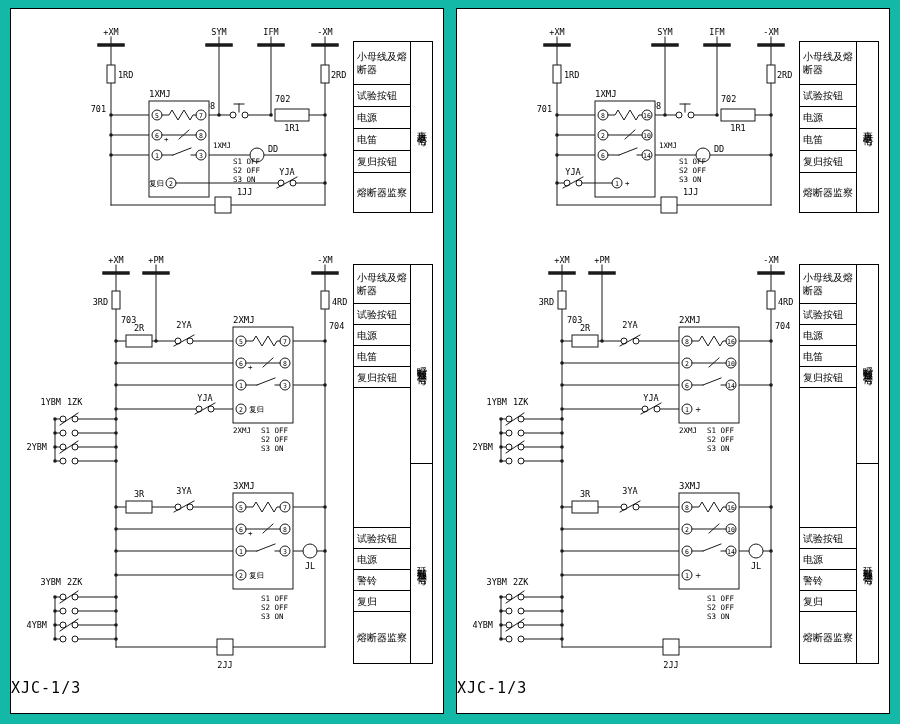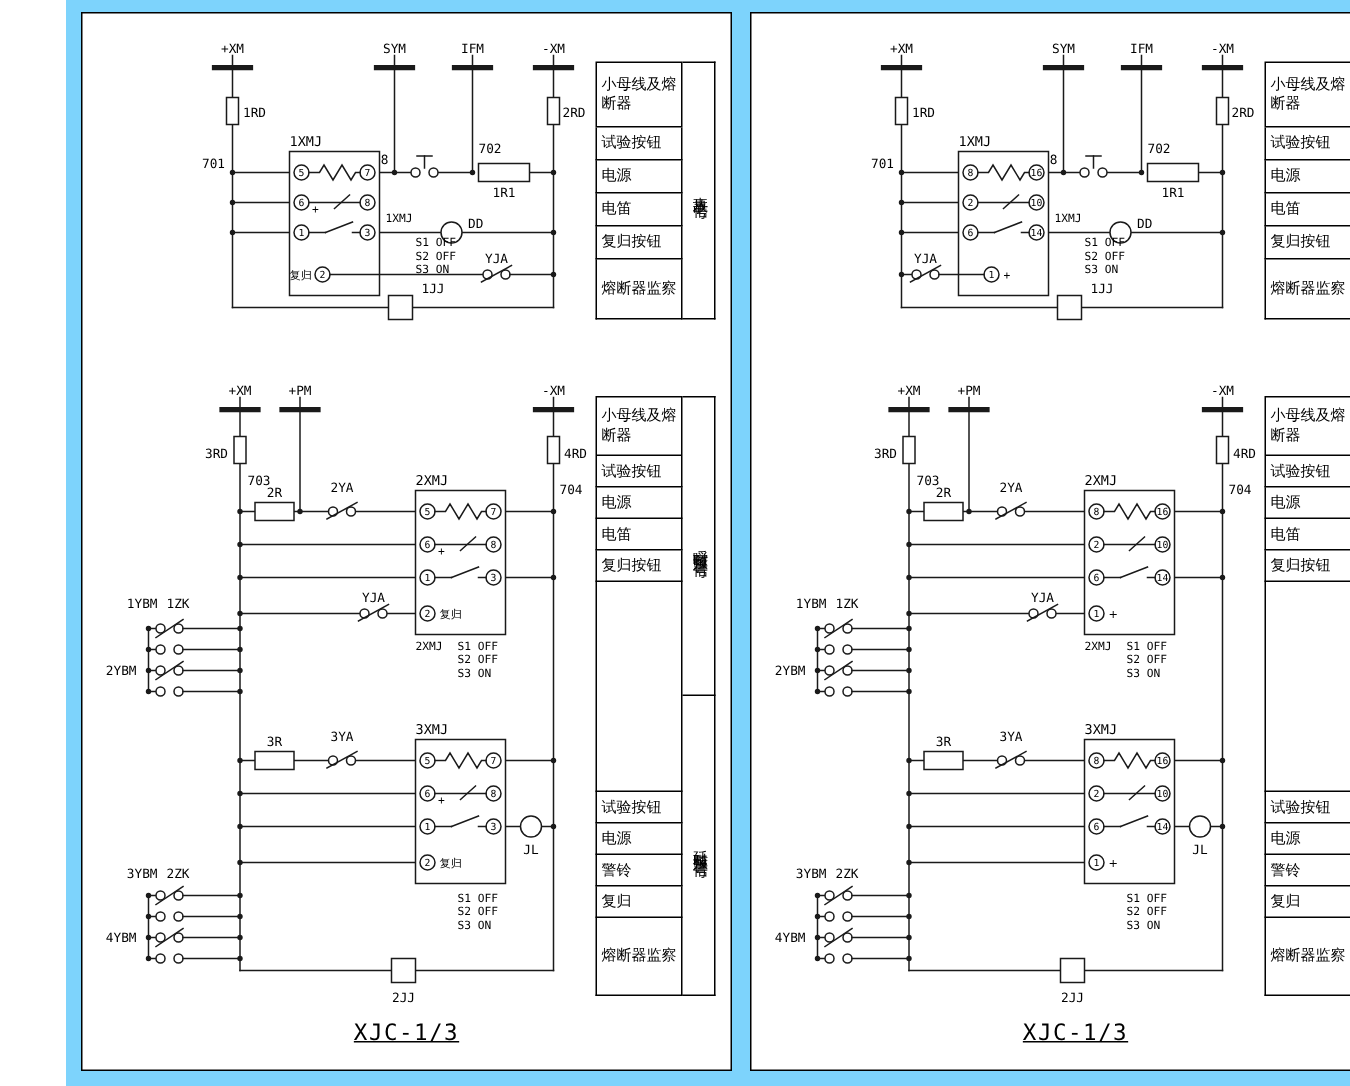--- a/index.html
+++ b/index.html
@@ -1,18 +1,18 @@
 <!DOCTYPE html>
 <html><head>
 <meta charset="utf-8">
 <style>
   html,body{margin:0;padding:0;background:#fff;}
   body{width:900px;height:724px;position:relative;overflow:hidden;
        font-family:"DejaVu Sans",sans-serif;color:#000;}
-  .page{position:absolute;inset:0;background:#7dd3fc;margin-left:44px;}
+  .page{position:absolute;inset:0;background:#14b8a6;}
   #panels{position:absolute;left:10px;top:8px;display:flex;gap:12px;}
   .panel{position:relative;width:434px;height:706px;border:1.6px solid #000;
          background:#fff;box-sizing:border-box;}
   svg.circuit{position:absolute;left:0;top:0;}
   svg line,svg polyline,svg path{stroke:#1a1a1a;stroke-width:1;fill:none;stroke-linecap:square;}
   svg rect{fill:#fff;stroke:#1a1a1a;stroke-width:1;}
   svg circle{fill:#fff;stroke:#1a1a1a;stroke-width:1;}
   svg circle.dot{fill:#1a1a1a;stroke:none;}
   svg line.bus{stroke-width:3.5;}
   svg text{font:8.5px "DejaVu Sans Mono",monospace;fill:#000;stroke:none;}
@@ -29,22 +29,22 @@
         font-family:"DejaVu Sans",sans-serif;}
   .legend-col .cell:first-child{border-top:1px solid #000;}
   .h44{height:44px}.h40{height:40px}.h22{height:22px}.h21{height:21px}
   .h140{height:140px}.h52{height:52px}
   .legend-side{width:22px;display:flex;flex-direction:column;}
   .scell{box-sizing:border-box;border:1px solid #000;border-left:none;border-top:none;
          writing-mode:vertical-rl;text-orientation:upright;display:flex;align-items:center;
          justify-content:center;font-size:10px;letter-spacing:2px;
          font-family:"DejaVu Sans",sans-serif;}
   .legend-side .scell:first-child{border-top:1px solid #000;}
-  .panel-title{position:absolute;left:0;width:100%;top:670px;text-align:center;
-               font:15px "DejaVu Sans Mono",monospace;letter-spacing:1px;text-decoration:underline;}
+  .panel-title{position:absolute;left:0;width:100%;top:670px;
+               font:15px "DejaVu Sans Mono",monospace;letter-spacing:1px;}
 </style>
 </head>
 <body>
 
 <div class="page">
   <div id="panels">
 <div class="panel">
   <svg class="circuit" width="340" height="664">
 
     <g>

